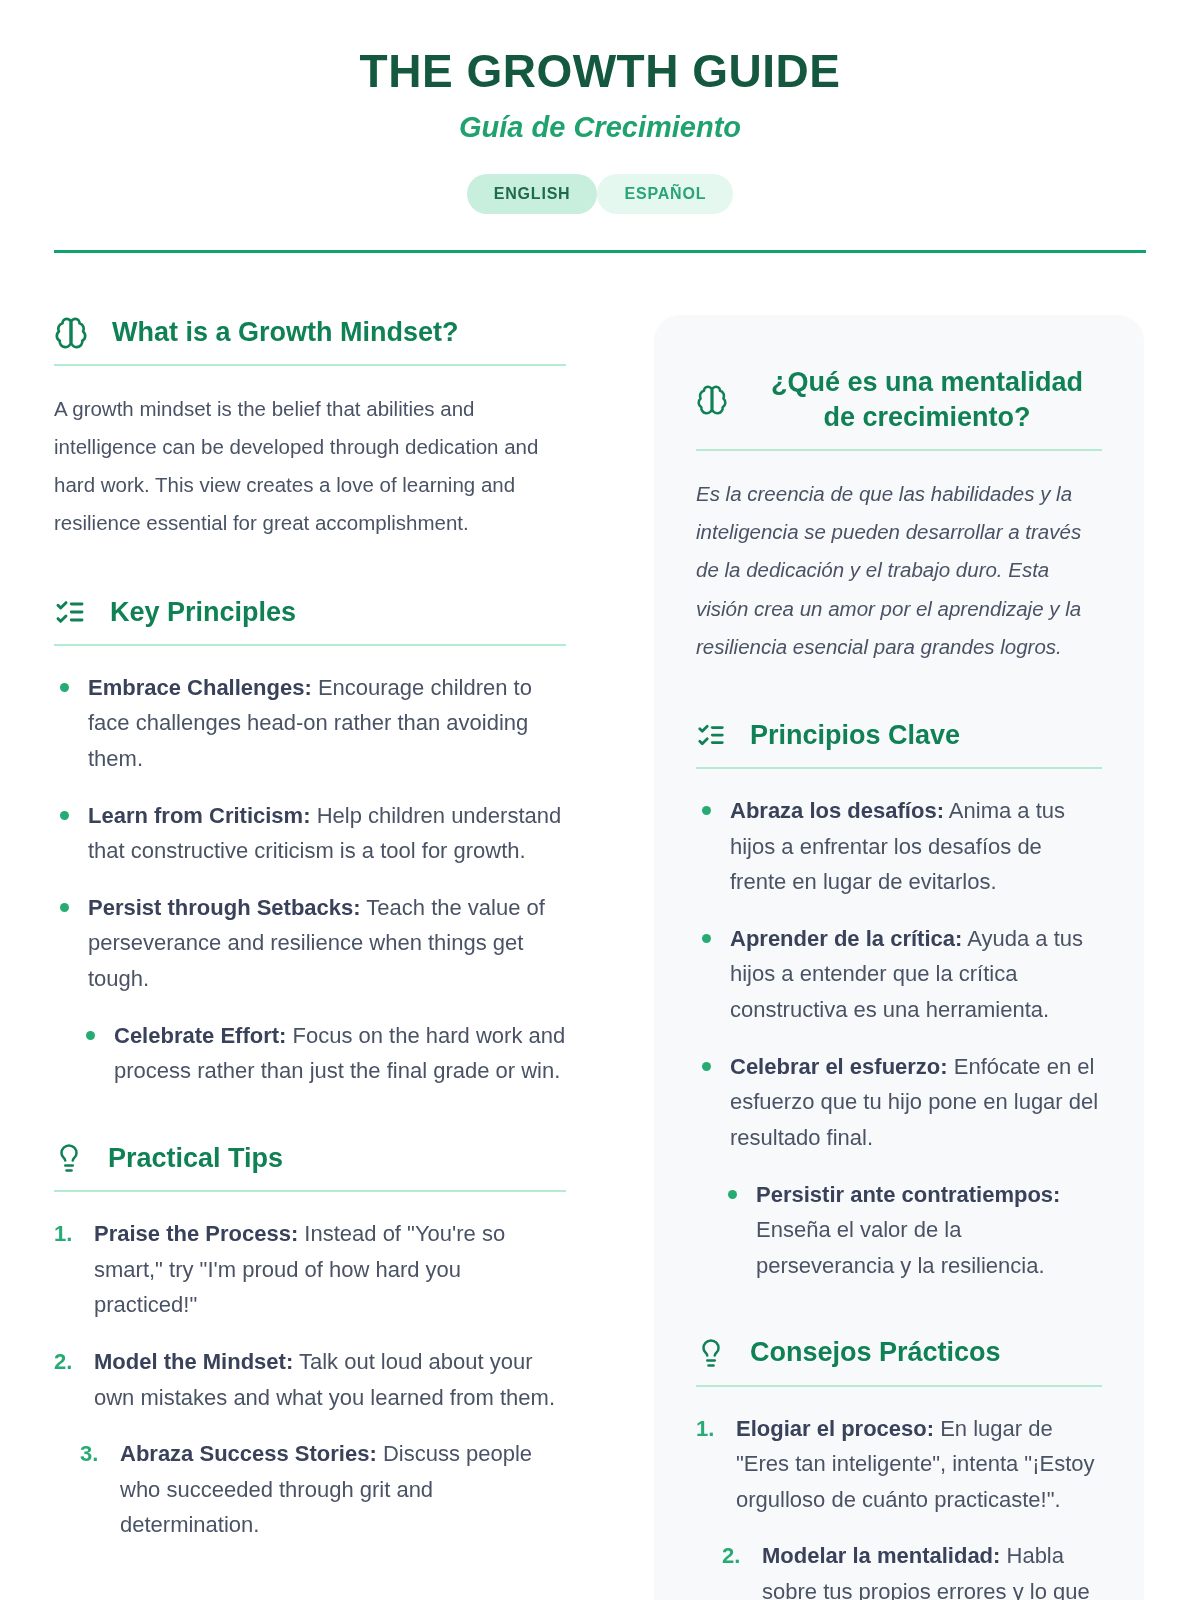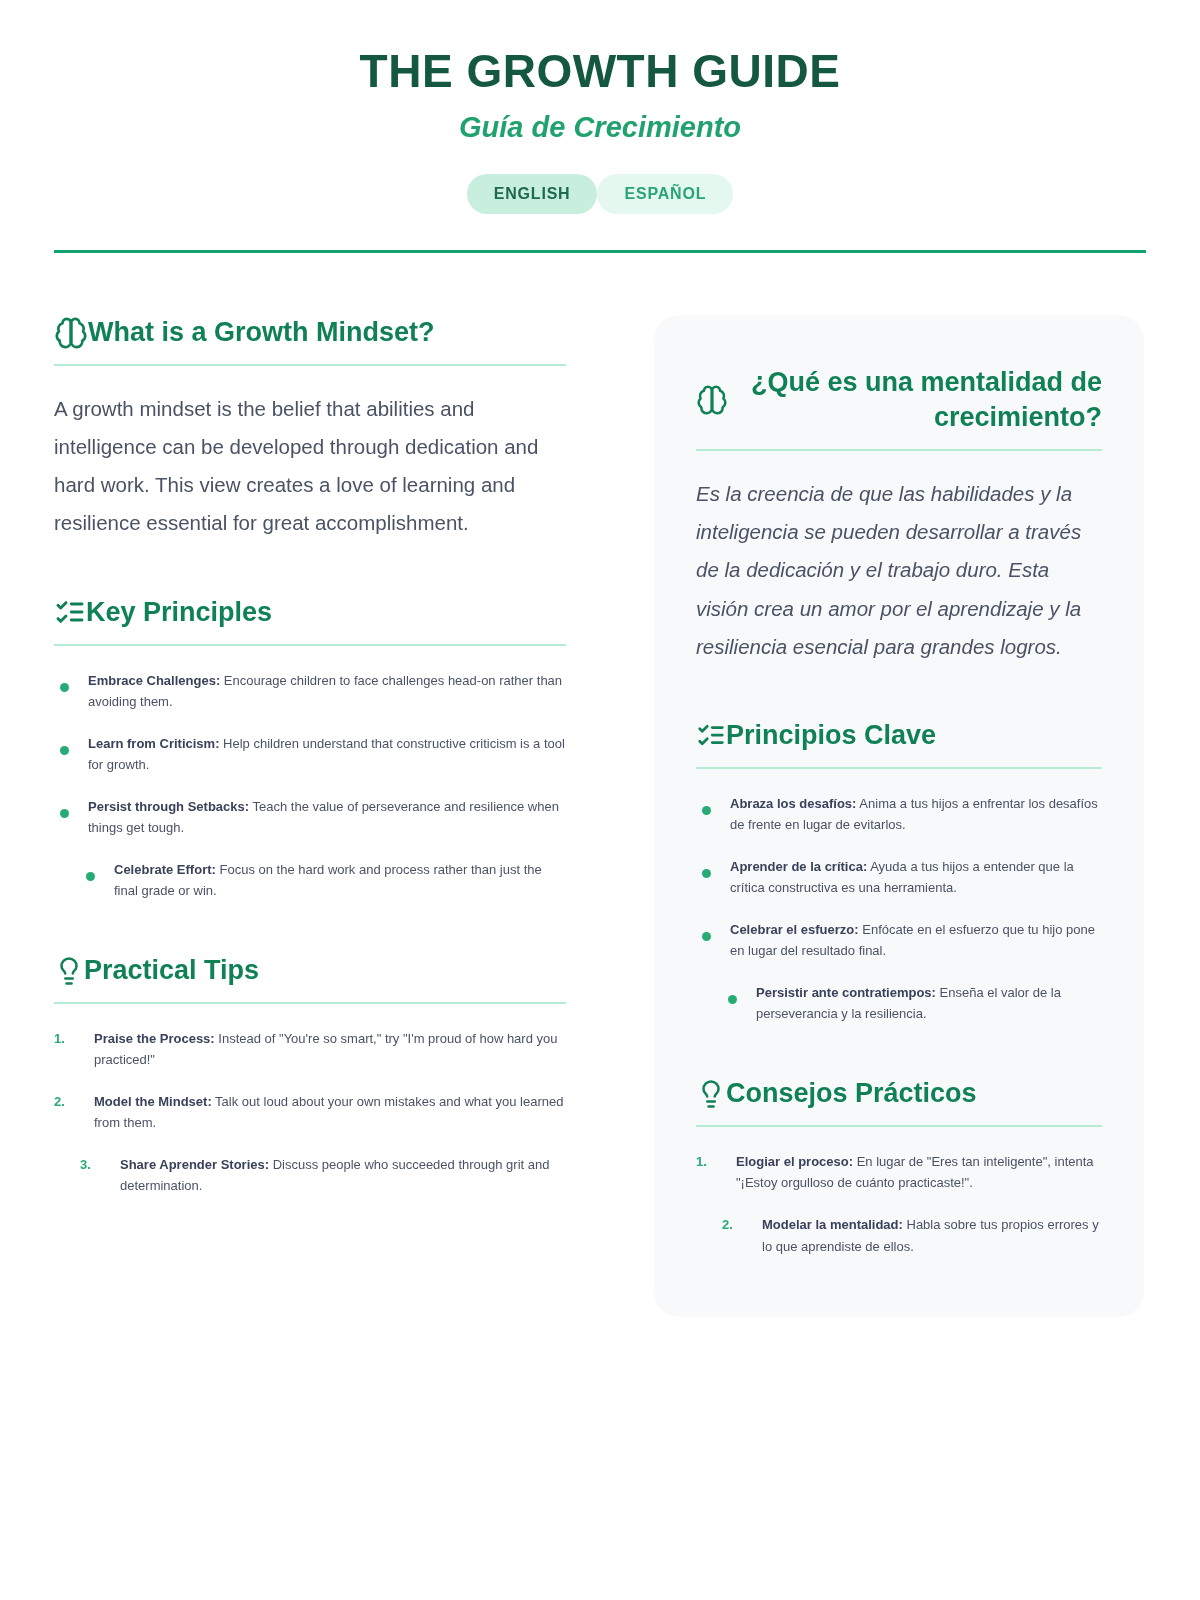--- a/index.html
+++ b/index.html
@@ -24,31 +24,31 @@
   .badge-en { background: #c8eedd; color: #1d6a4d; }
   .badge-es { background: #e4f8ef; color: #28a476; }
   .divider { border: none; height: 3px; background: #12a26b; margin: 36px 0 0 0; }
 
   
   .columns { display: grid; grid-template-columns: 512px 490px; column-gap: 88px; margin-top: 62px; align-items: start; }
 
   .sec { margin-top: 52px; }
   .sec:first-child { margin-top: 0; }
   .sec-head {
-    display: flex; align-items: center; gap: 0;
+    display: flex; align-items: center; gap: 24px;
     margin: 0 0 24px 0; padding-bottom: 14px;
     border-bottom: 2px solid #b5ebd1;
     color: #0f8154; font-size: 27px; font-weight: 700; line-height: 1.3;
-    text-align: right;
+    text-align: center;
   }
   .sec-head .icon { flex: 0 0 auto; display: flex; }
   .body-text { margin: 0; font-size: 20.5px; line-height: 1.86; }
 
   ul.bullets, ol.nums { list-style: none; margin: 0; padding: 0; }
-  .bullets li, .nums li { position: relative; font-size: 13px; line-height: 1.62; margin-bottom: 21px; }
+  .bullets li, .nums li { position: relative; font-size: 22px; line-height: 1.62; margin-bottom: 21px; }
   .bullets li { padding-left: 34px; }
   .nums li { padding-left: 40px; }
   .bullets li:last-child, .nums li:last-child { margin-bottom: 0; margin-left: 26px; }
   .dot { position: absolute; left: 6px; top: 13px; width: 9px; height: 9px; border-radius: 50%; background: #27ab74; }
   .num { position: absolute; left: 0; top: 0; color: #27ab74; font-weight: 700; }
   strong.term { color: #39425a; font-weight: 700; }
 
   
   .card { background: #f8f9fb; border-radius: 26px; padding: 50px 42px 60px 42px; }
   .card .intro-es { font-style: italic; }
@@ -115,21 +115,21 @@
               <path d="M15 14c.2-1 .7-1.7 1.5-2.5 1-.9 1.5-2.2 1.5-3.5A6 6 0 0 0 6 8c0 1 .2 2.2 1.5 3.5.7.7 1.3 1.5 1.5 2.5"></path>
               <path d="M9 18h6"></path>
                 <path d="M10 22h4"></path>
             </svg>
           </span>
           <span>Practical Tips</span>
         </h2>
         <ol class="nums">
           <li><span class="num">1.</span><strong class="term">Praise the Process:</strong> <span>Instead of "You're so smart," try "I'm proud of how hard you practiced!"</span></li>
           <li><span class="num">2.</span><strong class="term">Model the Mindset:</strong> <span>Talk out loud about your own mistakes and what you learned from them.</span></li>
-          <li><span class="num">3.</span><strong class="term">Share Aprender Stories:</strong> <span>Discuss people who succeeded through grit and determination.</span></li>
+          <li><span class="num">3.</span><strong class="term">Abraza Success Stories:</strong> <span>Discuss people who succeeded through grit and determination.</span></li>
         </ol>
       </section>
 
     </div>
 
     <div class="card">
 
       <section class="sec">
         <h2 class="sec-head">
           <span class="icon">

